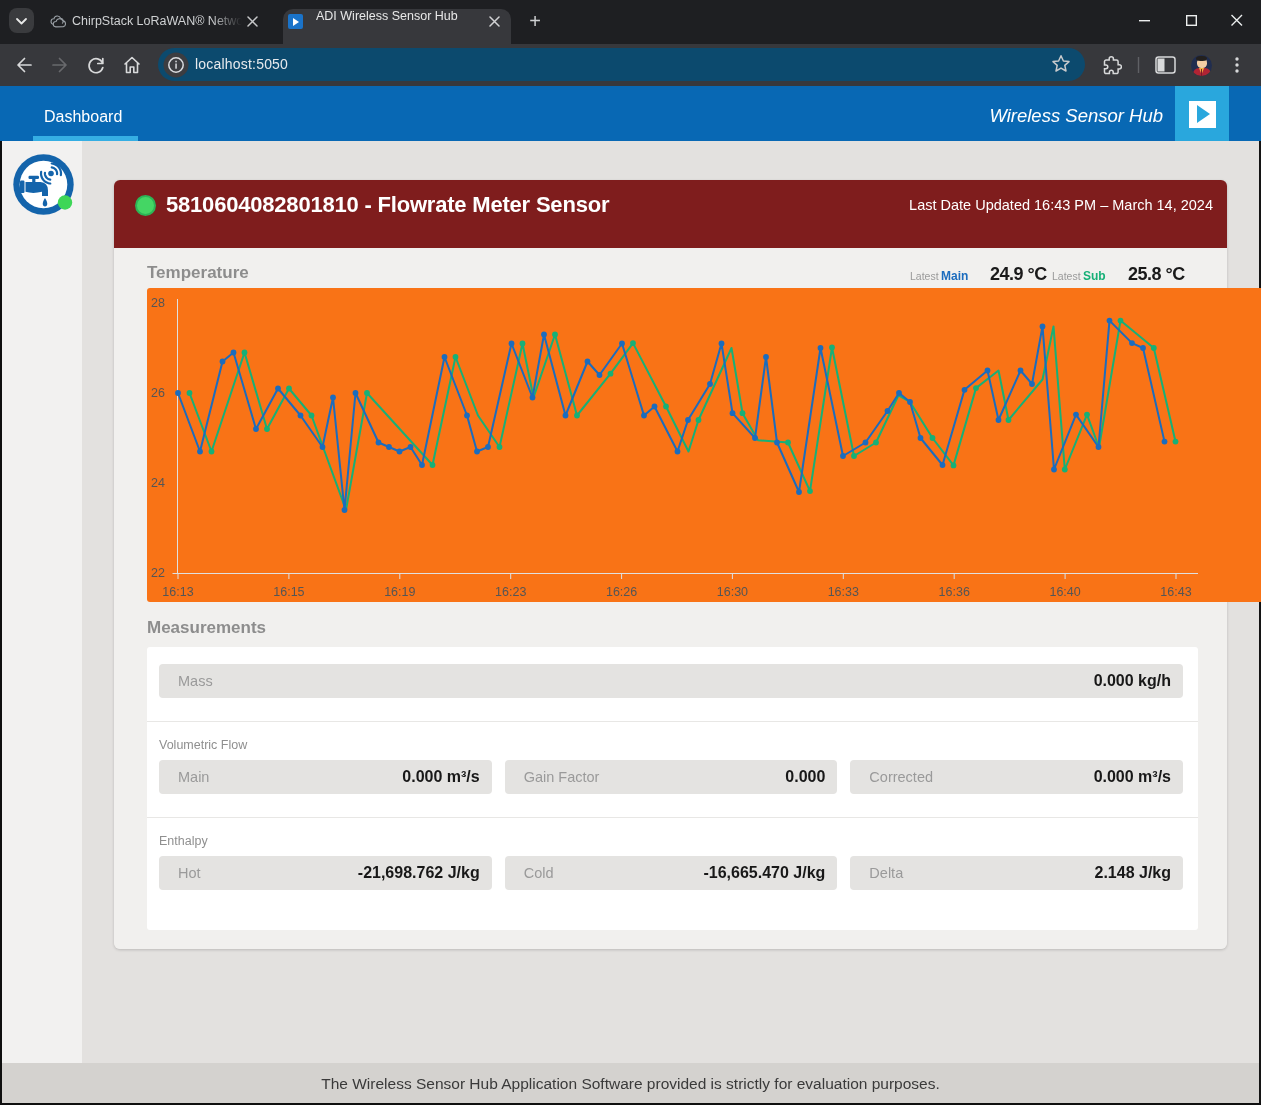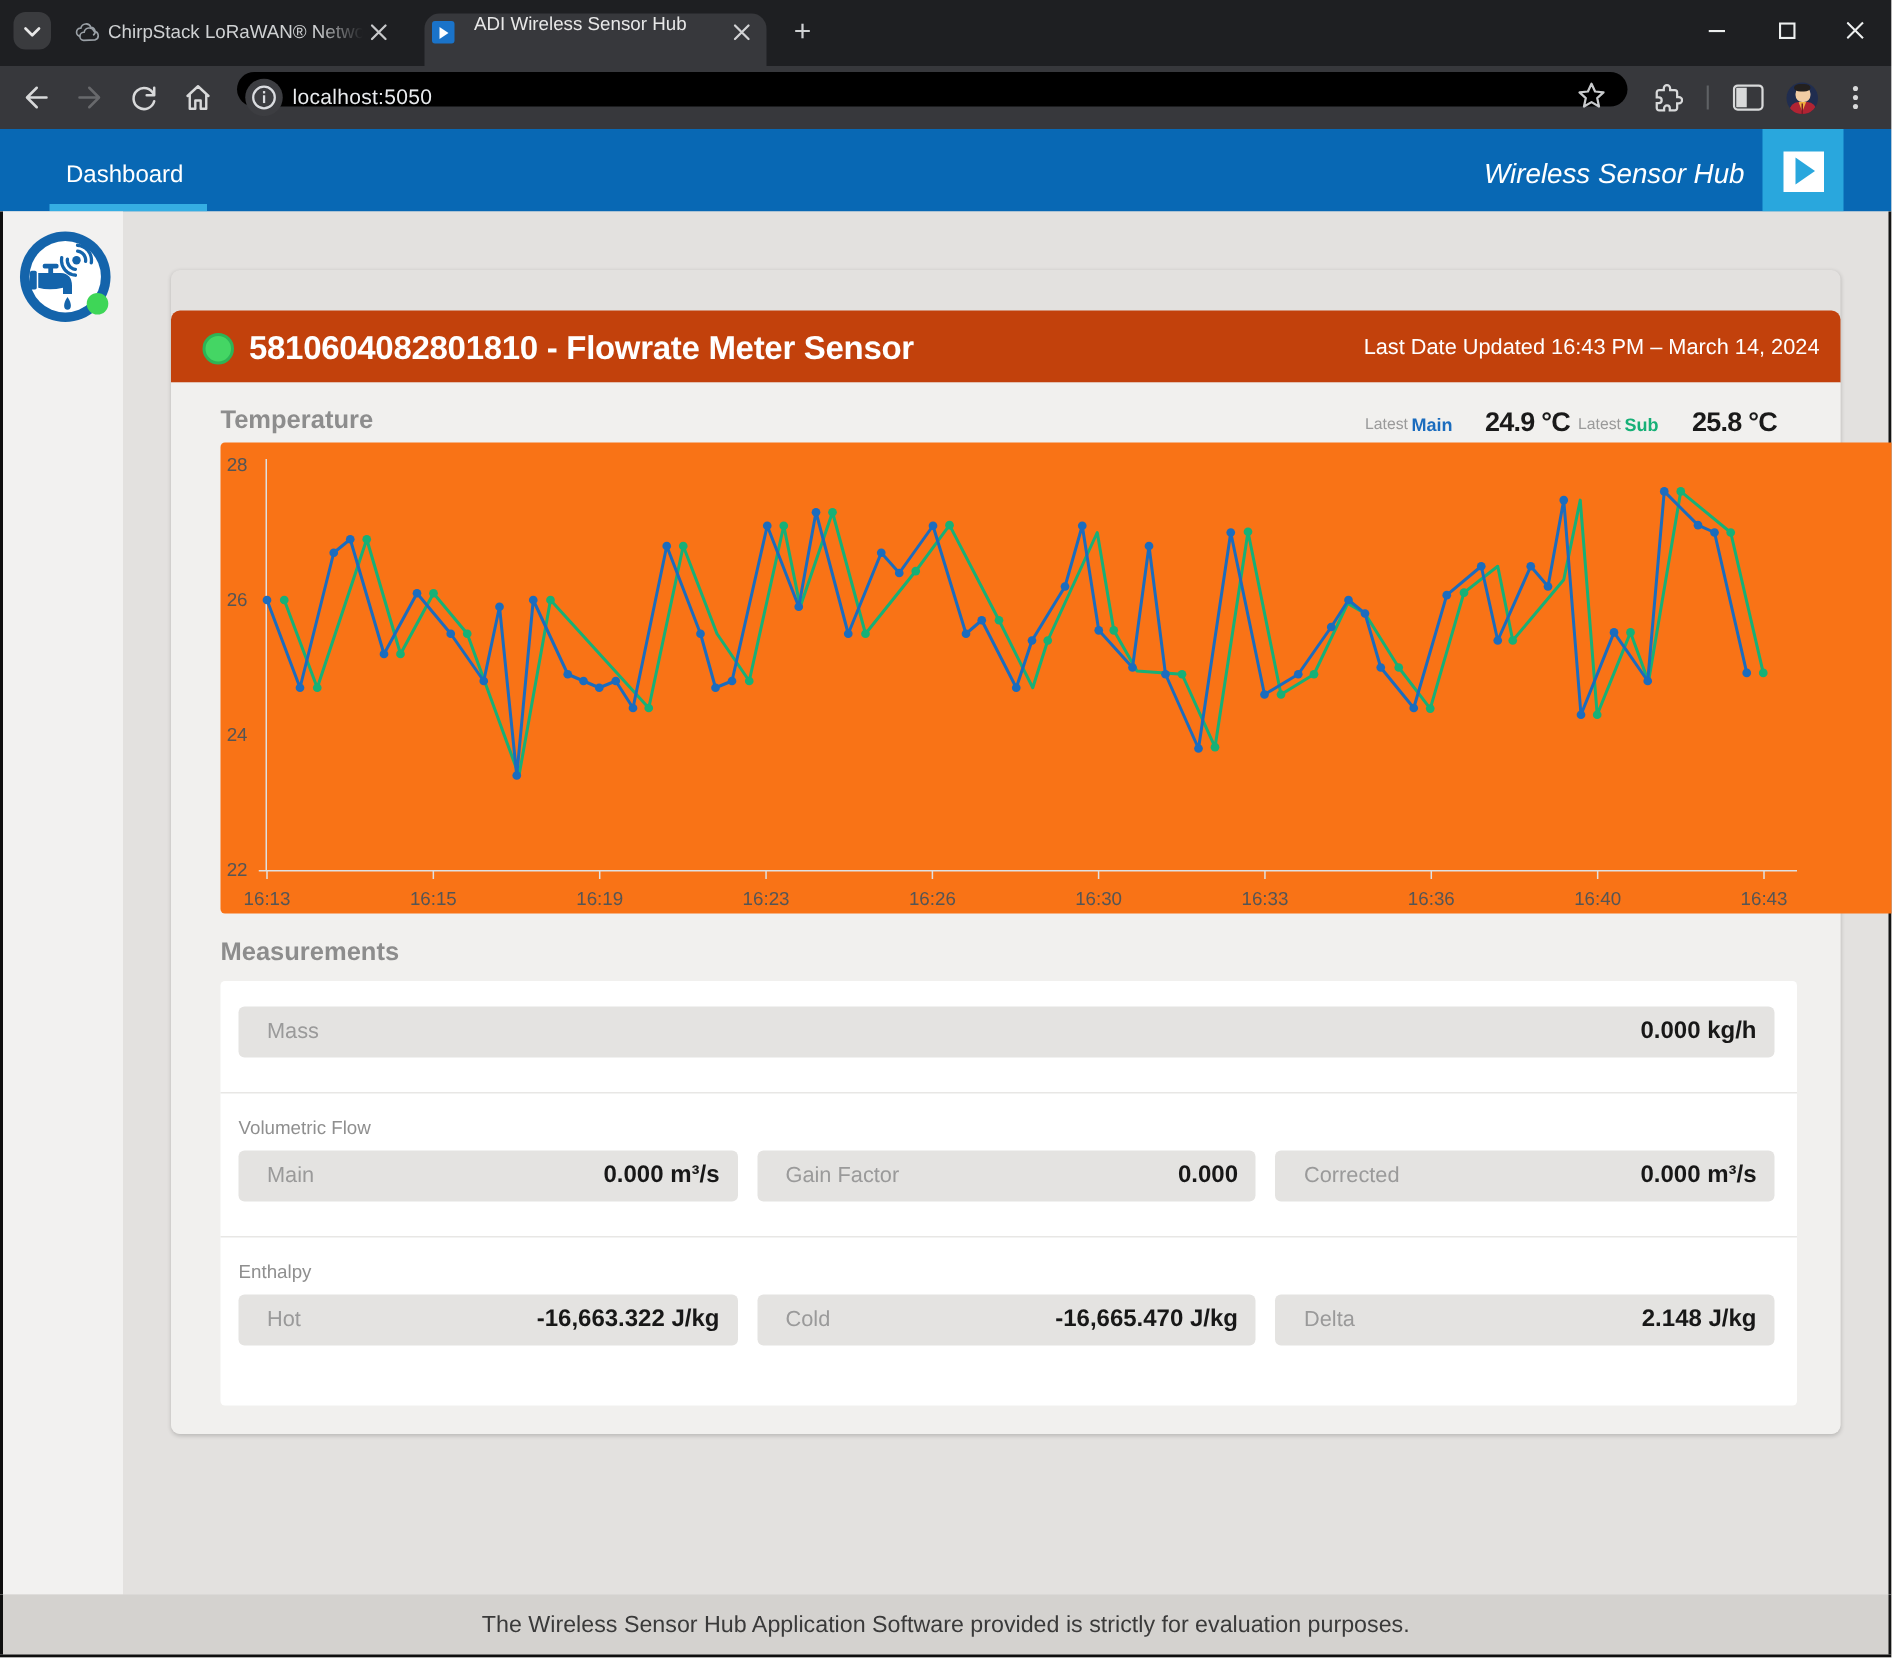--- a/index.html
+++ b/index.html
@@ -13,38 +13,38 @@
 .tab1 .ttl { position:absolute; left:31px; top:14px; width:170px; font-size:12.5px; color:#cfd1d3; white-space:nowrap; overflow:hidden;
   -webkit-mask-image:linear-gradient(90deg,#000 82%,transparent 100%); mask-image:linear-gradient(90deg,#000 82%,transparent 100%);}
 .tab2 { position:absolute; left:283px; top:9px; width:228px; height:35px; background:#37383c; border-radius:10px 10px 0 0; }
 .tab2 .ttl { position:absolute; left:33px; top:0; font-size:12.5px; color:#e8e8e8; white-space:nowrap; }
 .favplay { position:absolute; left:5px; top:5px; width:15px; height:15px; background:#1a73c9; border-radius:2px; }
 .favplay:after { content:""; position:absolute; left:5px; top:3.5px; border-left:6px solid #fff; border-top:4px solid transparent; border-bottom:4px solid transparent; }
 .plusbtn { position:absolute; left:524px; top:11px; width:22px; height:22px; color:#cfd1d3; font-size:20px; line-height:21px; text-align:center; font-weight:400;}
 .winctl { position:absolute; top:0; height:44px; color:#eceeee; }
 
 .toolbar { position:absolute; left:0; top:44px; width:1261px; height:42px; background:#37383c; }
-.urlpill { position:absolute; left:158px; top:4px; width:927px; height:23px; background:#000000; border-radius:17px; }
+.urlpill { position:absolute; left:158px; top:4px; width:927px; height:33px; background:#0c4a6e; border-radius:17px; }
 .urlpill .itxt { position:absolute; left:37px; top:8px; font-size:14px; color:#e8eaed; letter-spacing:0.2px;}
 .tbicon { position:absolute; top:0; }
 
 
 .navbar { position:absolute; left:0; top:86px; width:1261px; height:55px; background:#0868b4; }
 .nav-dash { position:absolute; left:44px; top:22px; font-size:16px; color:#fff; }
 .nav-underline { position:absolute; left:33px; bottom:0; width:105px; height:5px; background:#35aee3; }
 .nav-right { position:absolute; right:98px; top:19px; font-size:18.5px; color:#fff;font-style:italic; }
 .playsq { position:absolute; right:32px; top:0; width:54px; height:55px; background:#29a7dd; }
 .playsq .wsq { position:absolute; left:14px; top:15px; width:27px; height:27px; background:#fff; }
 .playsq .tri { position:absolute; left:8px; top:4px; width:0; height:0; border-left:13px solid #29a7dd; border-top:9.5px solid transparent; border-bottom:9.5px solid transparent; }
 
 
 .main { position:absolute; left:0; top:141px; width:1261px; height:922px; background:#e3e1df; border-left:2px solid #0f0f0f; border-right:2px solid #141414; }
 .sidebar { position:absolute; left:0; top:0; width:80px; height:922px; background:#f2f1f0; }
 .card { position:absolute; left:112px; top:39px; width:1113px; border-radius:6px; box-shadow:0 1px 3px rgba(0,0,0,0.18); }
-.card-hd { height:48px; background:#c2410c; border-radius:6px 6px 0 0; position:relative;margin-top:27px; }
+.card-hd { height:68px; background:#7f1d1d; border-radius:6px 6px 0 0; position:relative; }
 .gdot { position:absolute; left:21px; top:15px; width:21px; height:21px; border-radius:50%; background:#44d664; border:2px solid #2db456; }
 .card-hd .ttl { position:absolute; left:52px; top:12px; font-size:22px; font-weight:700; color:#fff; letter-spacing:-0.2px; }
 .card-hd .date { position:absolute; right:14px; top:17px; font-size:14.5px; color:#fff; }
 .card-bd { background:#f1f0ee; border-radius:0 0 6px 6px; padding:0 33px; position:relative; height:701px; }
 .sec-ttl { font-size:17px; font-weight:700; color:#8d8d8d; }
 .temp-row { position:absolute; left:33px; right:33px; top:15px; height:22px; }
 .chart-panel { position:absolute; left:33px; top:40px; width:1164px; height:314px; background:#f97316; border-radius:3px; }
 .meas-ttl { position:absolute; left:33px; top:370px; }
 .meas-panel { position:absolute; left:33px; top:399px; width:1051px; height:283px; background:#fff; border-radius:3px; padding:17px 15px 0 12px; }
 .grp-lbl { font-size:12.5px; color:#8f8f8f; margin:0 0 8px 0; }
@@ -342,21 +342,21 @@
           <div class="mbox">
               <span class="lb">Corrected</span>
               <span class="vl">0.000 m³/s</span>
             </div>
         </div>
         <div class="hr"></div>
         <div class="grp-lbl">Enthalpy</div>
         <div class="boxrow">
           <div class="mbox">
               <span class="lb">Hot</span>
-              <span class="vl">-16,663.322 J/kg</span>
+              <span class="vl">-21,698.762 J/kg</span>
             </div>
           <div class="mbox">
               <span class="lb">Cold</span>
               <span class="vl">-16,665.470 J/kg</span>
             </div>
           <div class="mbox">
               <span class="lb">Delta</span>
               <span class="vl">2.148 J/kg</span>
             </div>
         </div>

